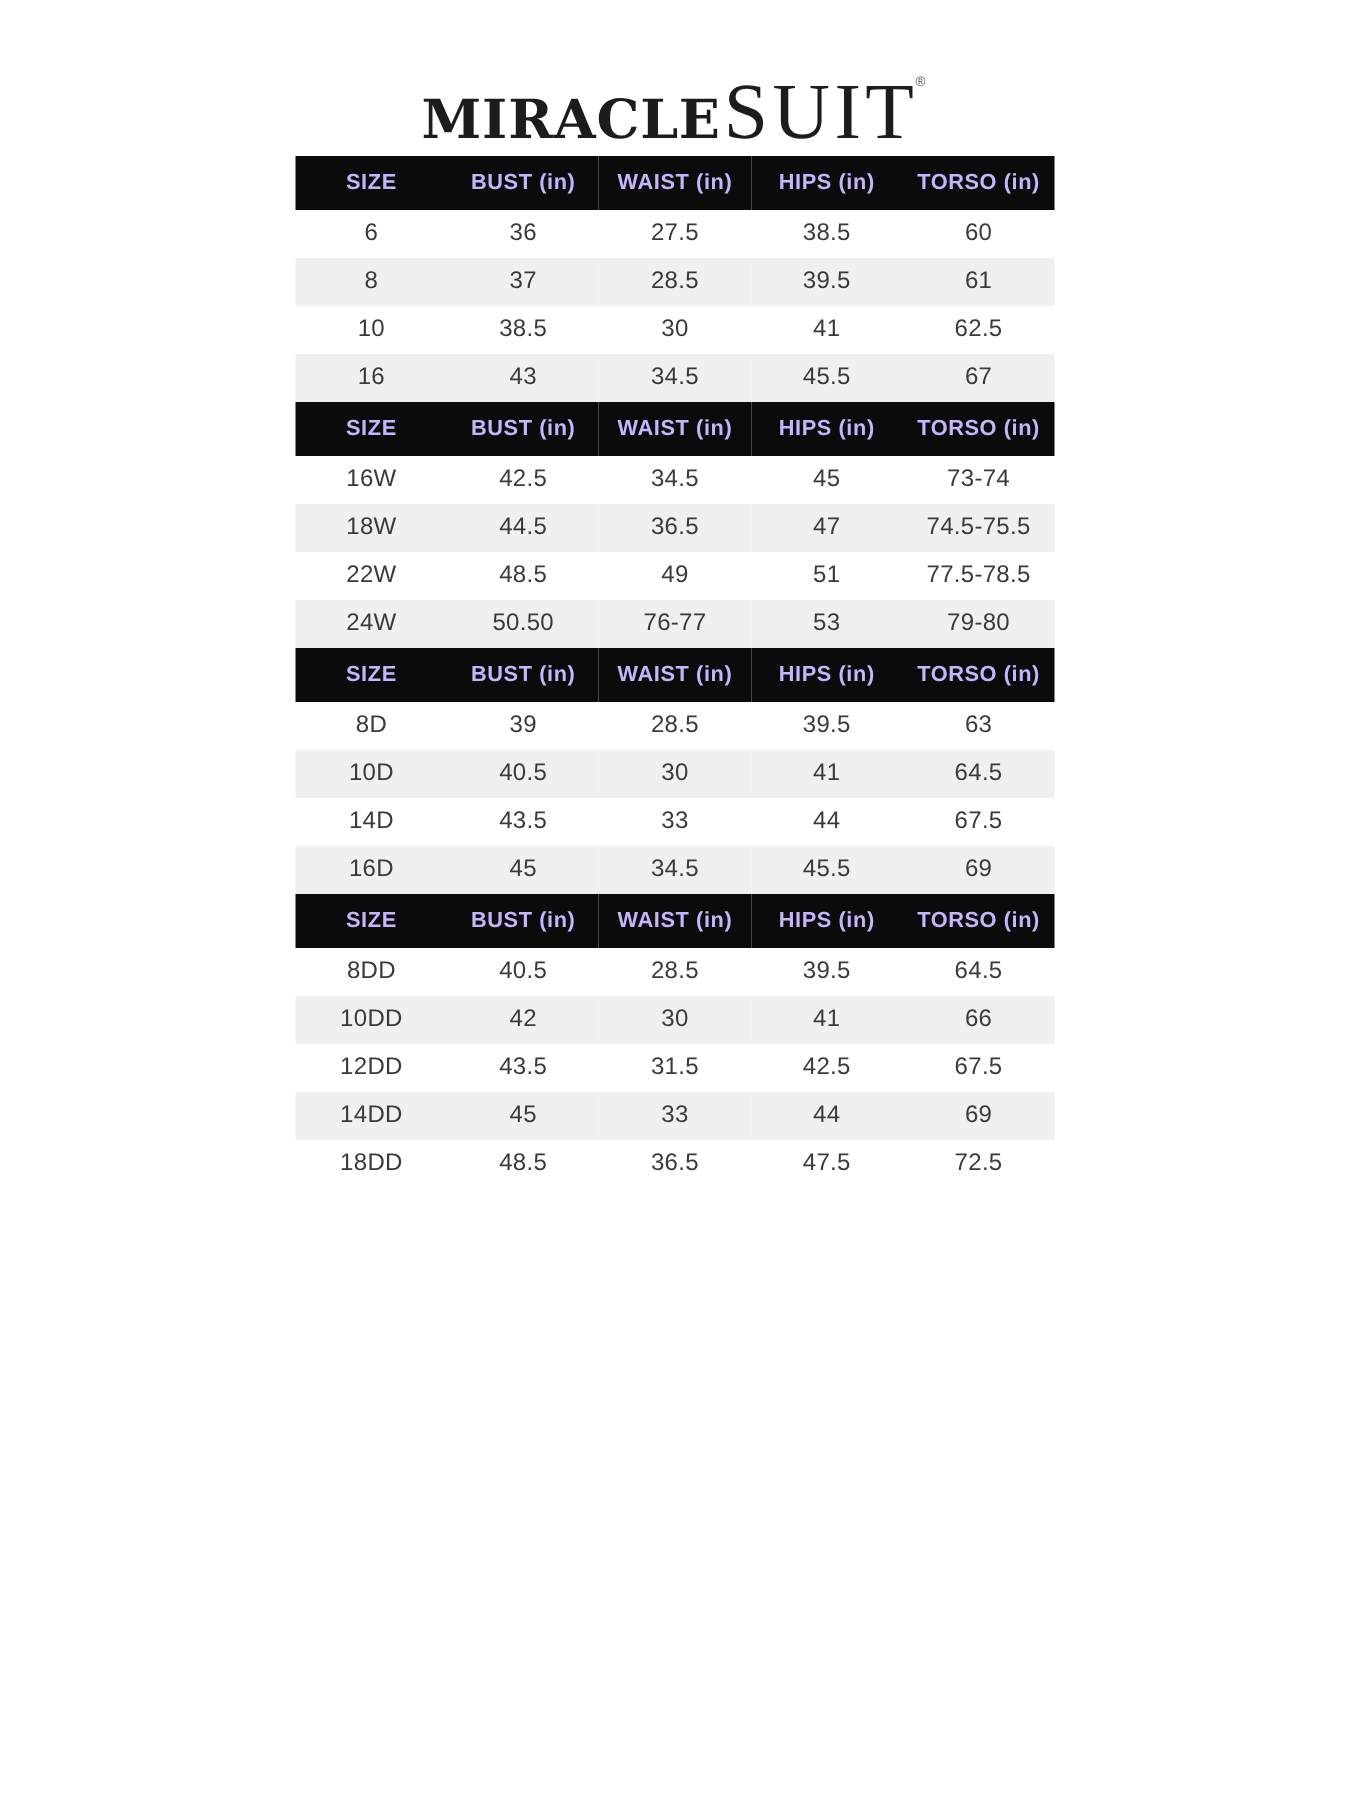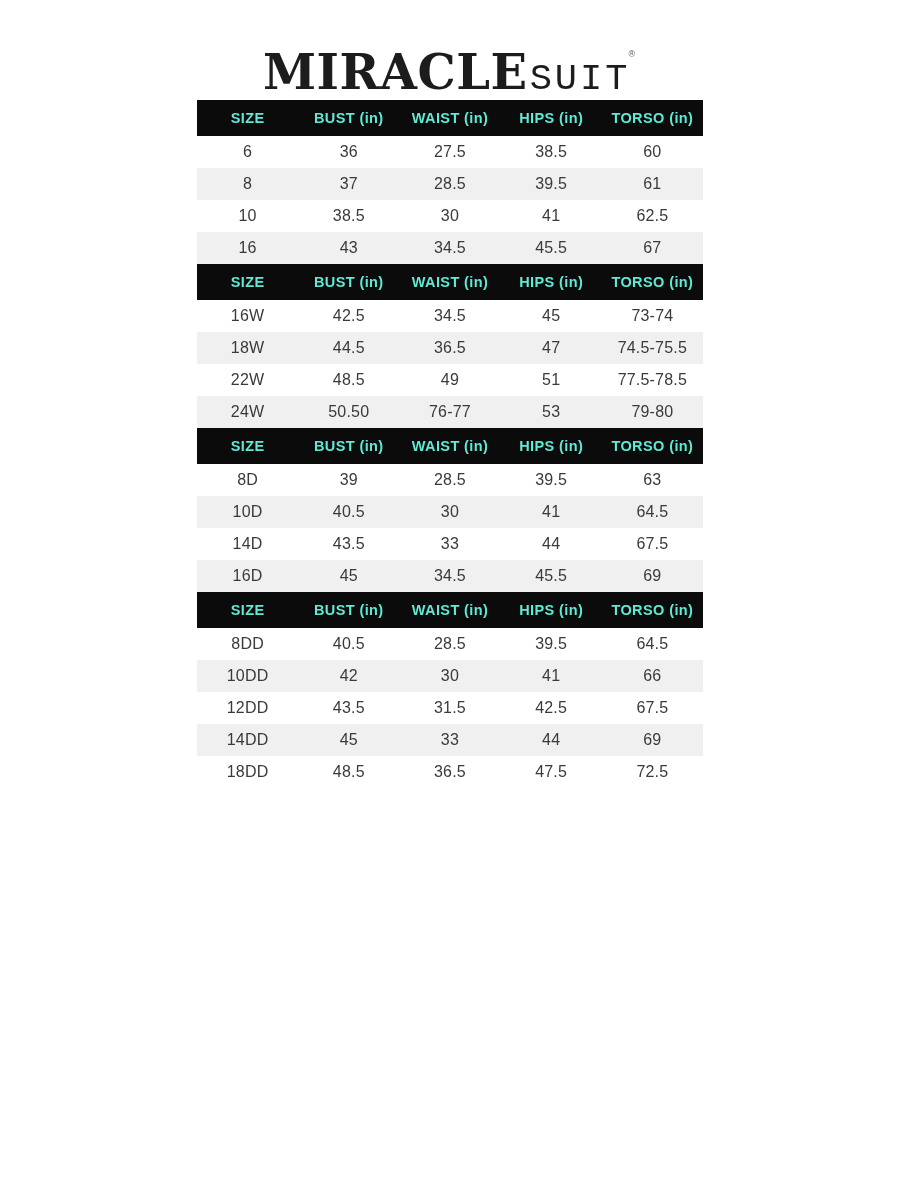--- a/index.html
+++ b/index.html
@@ -18,27 +18,27 @@
   .logo {
     text-align: center;
     padding-top: 46px;
     white-space: nowrap;
     color: #1c1c1c;
     line-height: 1.1;
   }
   .logo .primary {
     font-family: "DejaVu Serif", serif;
     font-weight: 700;
-    font-size: 48px;
+    font-size: 36px;
     letter-spacing: 0.5px;
   }
   .logo .secondary {
-    font-family: Liberation Mono, monospace;
+    font-family: Liberation Serif, serif;
     font-weight: 400;
-    font-size: 37px;
+    font-size: 53px;
     letter-spacing: 3px;
     margin-left: 2px;
   }
   .logo .reg {
     font-size: 9px;
     vertical-align: top;
     position: relative;
     top: 4px;
     left: -2px;
     color: #555;
@@ -48,21 +48,21 @@
     margin: 0 auto;
     border-collapse: collapse;
     table-layout: fixed;
   }
   .tbl-1 { margin-top: 48px; }
   .tbl-2 { margin-top: 34px; }
   .tbl-3 { margin-top: 41px; }
   .tbl-4 { margin-top: 41px; }
   table.size-chart thead th {
     background: #0b0b0b;
-    color: #5eead4;
+    color: #c4b5fd;
     font-size: 14.5px;
     font-weight: 700;
     letter-spacing: 0.4px;
     height: 36px;
     padding: 0;
     text-align: center;
   }
   table.size-chart tbody td {
     height: 32px;
     padding: 0;

